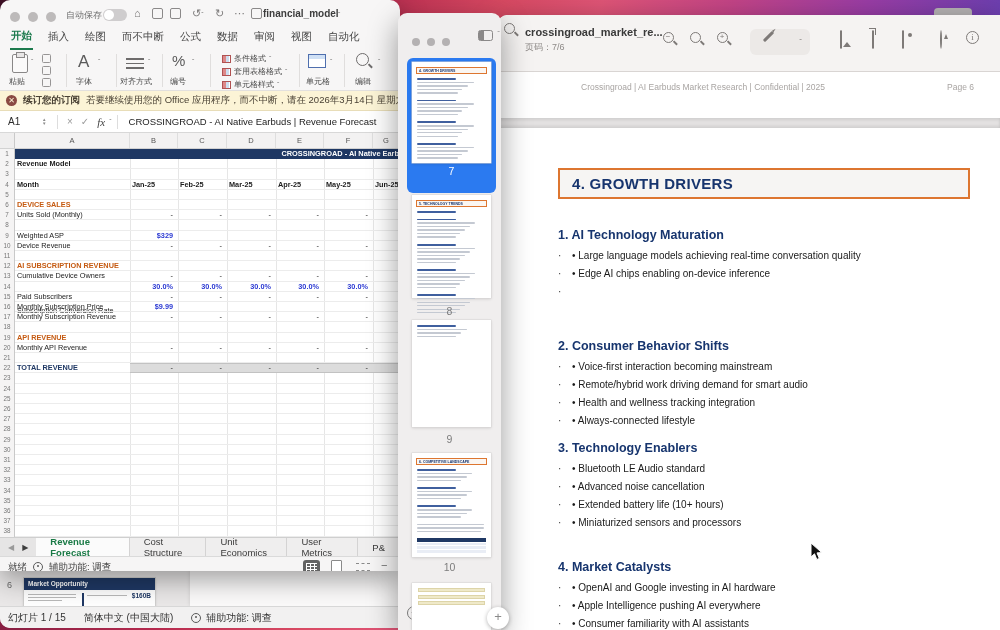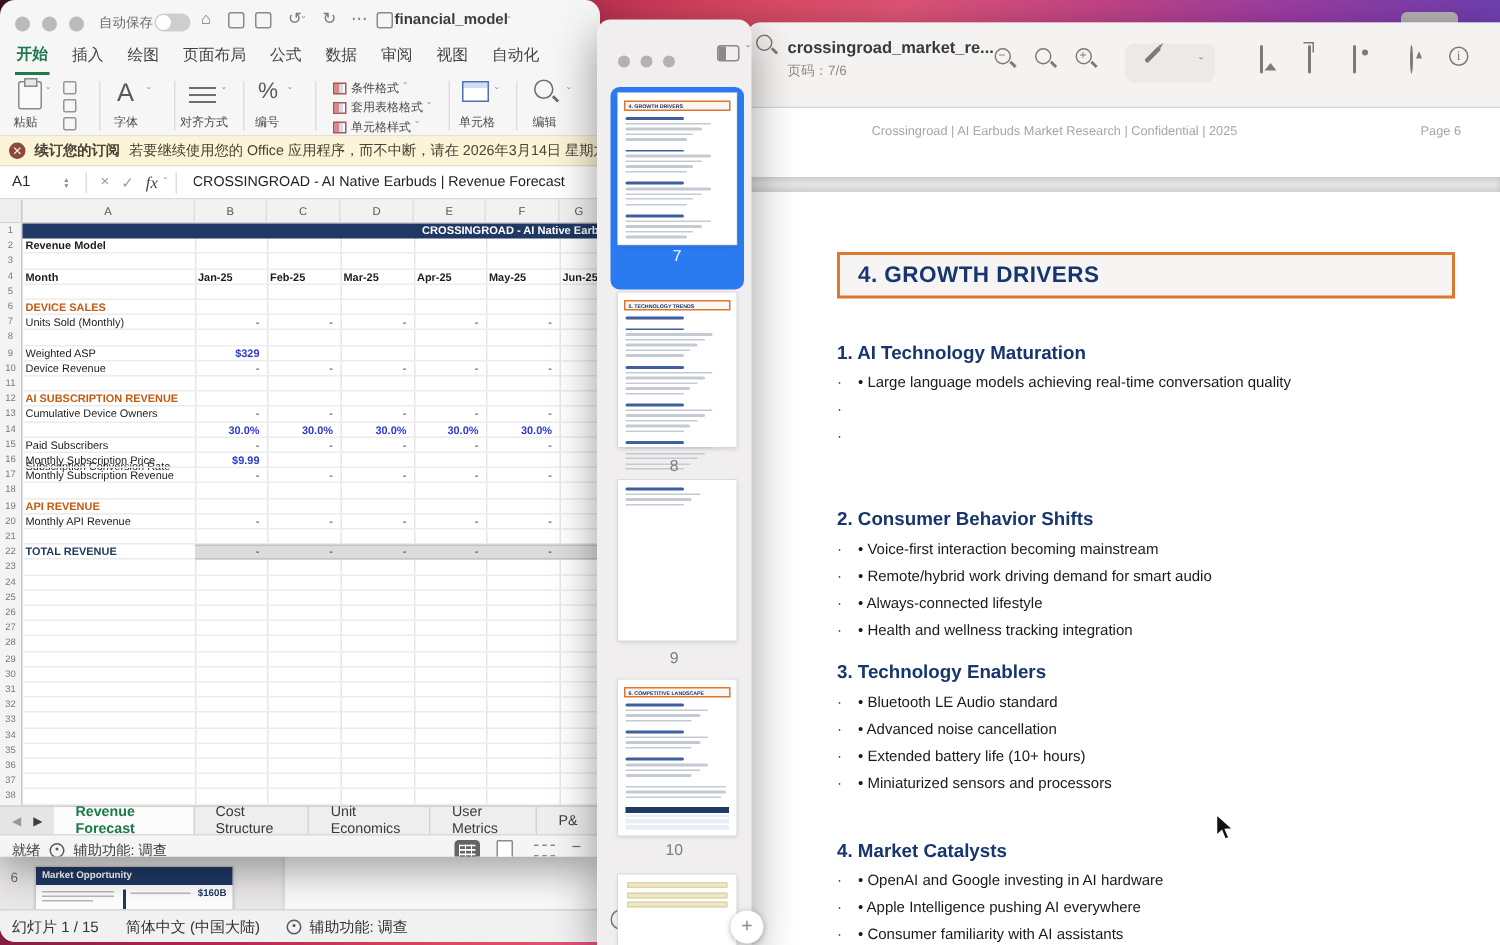--- a/index.html
+++ b/index.html
@@ -171,21 +171,21 @@
     <span class="tb-ic" style="left:234px">⋯</span>
     <span class="mini-sq" style="left:251px"></span>
     <span id="xl-doctitle" class="abs">financial_model</span>
     <span class="tb-ic" style="left:338px"><span class="chev">ˇ</span></span>
   </div>
 
   <div id="xl-menu" class="abs">
       <span class="menu-tab active">开始</span>
       <span class="menu-tab">插入</span>
       <span class="menu-tab">绘图</span>
-      <span class="menu-tab">页面布局</span>
+      <span class="menu-tab">而不中断</span>
       <span class="menu-tab">公式</span>
       <span class="menu-tab">数据</span>
       <span class="menu-tab">审阅</span>
       <span class="menu-tab">视图</span>
       <span class="menu-tab">自动化</span>
     </div>
 
   <div id="xl-ribbon" class="abs">
     <span class="clipboard"></span>
     <span class="rb-label" style="left:9px;top:26px">粘贴</span>
@@ -512,42 +512,43 @@
   </div>
   <div id="pdf-sections">
       <div class="pdf-section" style="top: 213px;">
         <div class="pdf-sec-title">1. AI Technology Maturation</div>
         <div class="pdf-bullet">
           <span class="mk"></span>
           <span class="tx">Large language models achieving real-time conversation quality</span>
         </div>
         <div class="pdf-bullet">
           <span class="mk"></span>
+          <span class="tx">Edge AI chips enabling on-device inference</span>
         </div>
         <div class="pdf-bullet">
           <span class="mk"></span>
         </div>
       </div>
       <div class="pdf-section" style="top: 324px;">
         <div class="pdf-sec-title">2. Consumer Behavior Shifts</div>
         <div class="pdf-bullet">
           <span class="mk"></span>
           <span class="tx">Voice-first interaction becoming mainstream</span>
         </div>
         <div class="pdf-bullet">
           <span class="mk"></span>
           <span class="tx">Remote/hybrid work driving demand for smart audio</span>
         </div>
         <div class="pdf-bullet">
           <span class="mk"></span>
+          <span class="tx">Health and wellness tracking integration</span>
+        </div>
+        <div class="pdf-bullet">
+          <span class="mk"></span>
           <span class="tx">Always-connected lifestyle</span>
-        </div>
-        <div class="pdf-bullet">
-          <span class="mk"></span>
-          <span class="tx">Health and wellness tracking integration</span>
         </div>
       </div>
       <div class="pdf-section" style="top: 426px;">
         <div class="pdf-sec-title">3. Technology Enablers</div>
         <div class="pdf-bullet">
           <span class="mk"></span>
           <span class="tx">Bluetooth LE Audio standard</span>
         </div>
         <div class="pdf-bullet">
           <span class="mk"></span>

